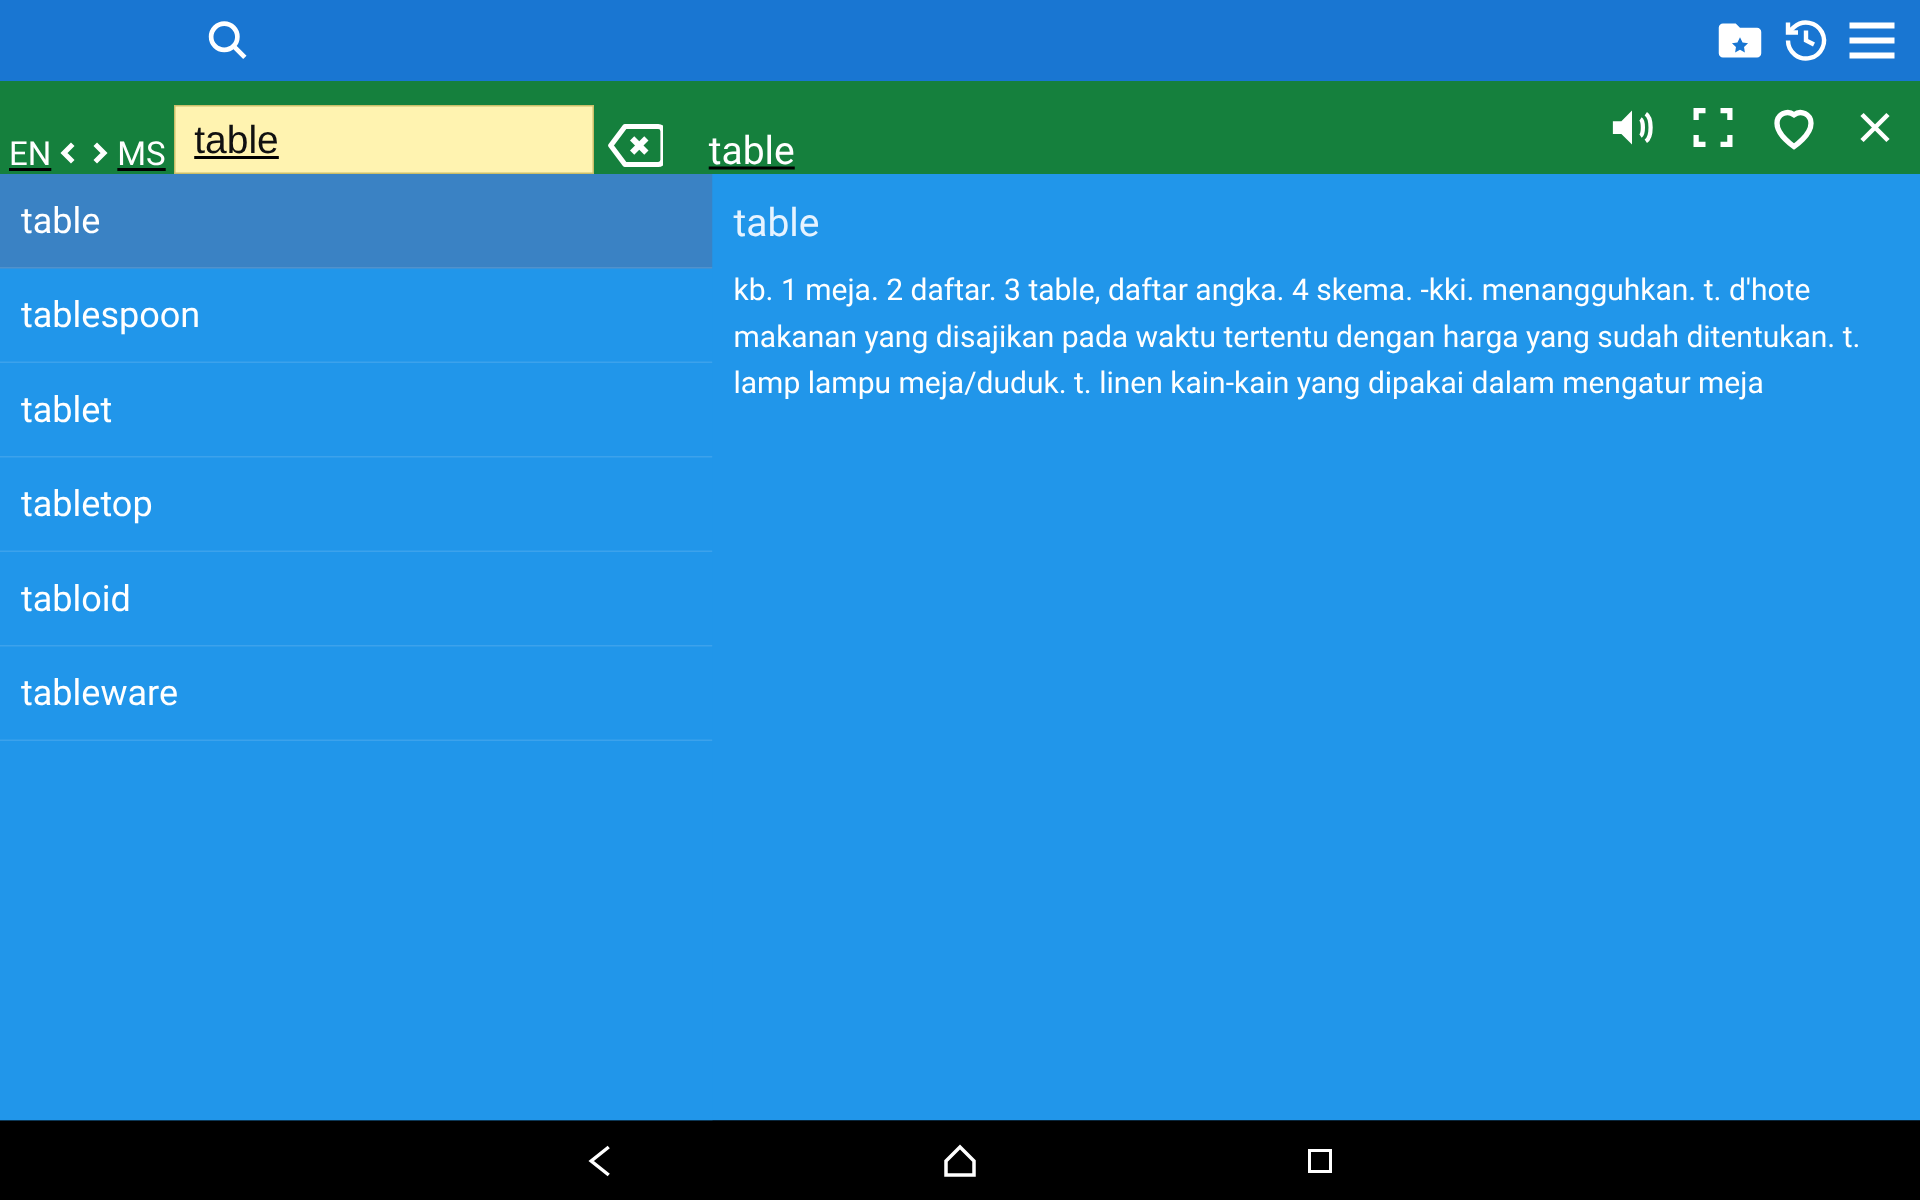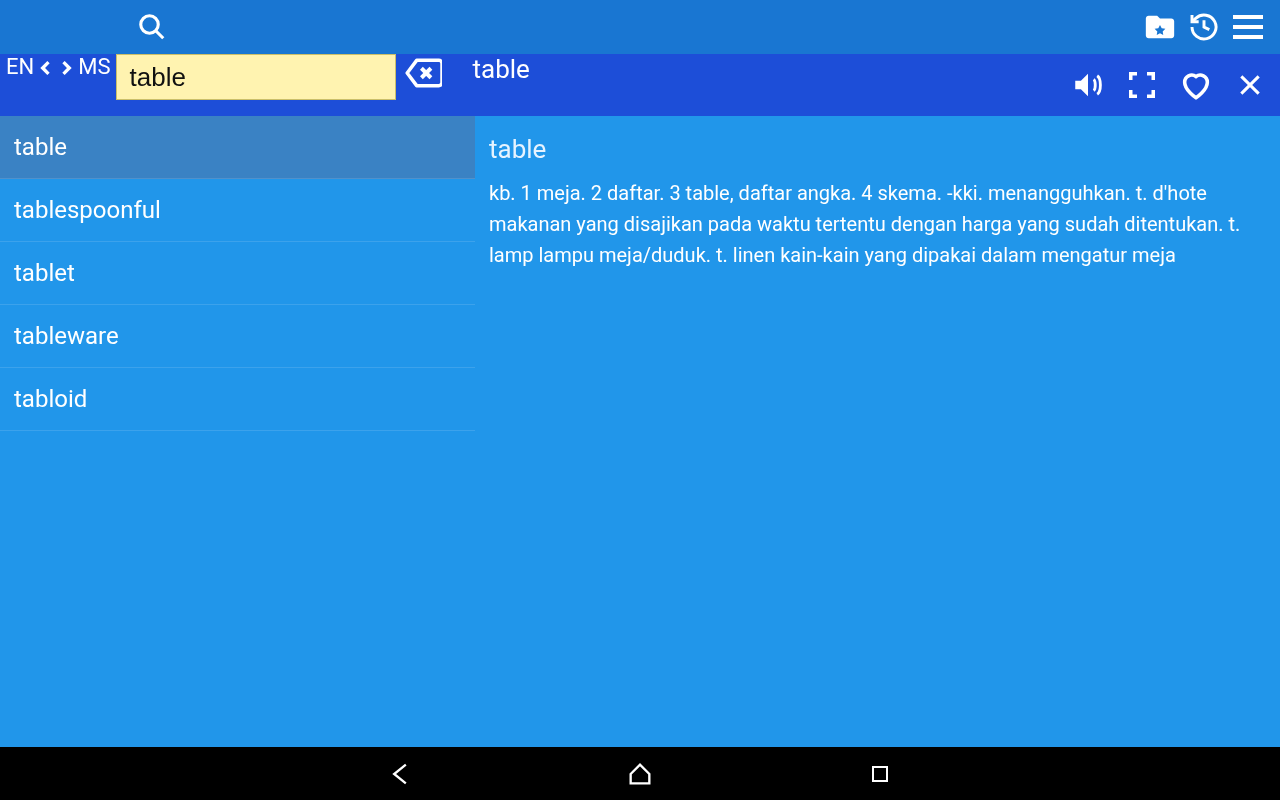--- a/index.html
+++ b/index.html
@@ -14,24 +14,25 @@
     padding: 0 10px;
   }
   .top-bar .search-icon-wrap { margin-left: 120px; }
   .top-bar .spacer { flex: 1; }
   .top-bar .icon-btn { width: 44px; height: 44px; display: flex; align-items: center; justify-content: center; cursor: pointer; }
   .top-bar .hamburger { display: flex; flex-direction: column; justify-content: center; gap: 6px; width: 30px; height: 30px; cursor: pointer; }
   .top-bar .hamburger div { height: 4px; background: #fff; width: 100%; }
 
   .second-bar {
     height: 62px;
-    background: #1d4ed8;
-    display: flex;
-    align-items: flex-start;
+    background: #15803d;
+    display: flex;
+    align-items: flex-end;
     position: relative;
+    text-decoration: underline;
   }
   .lang-from, .lang-to { color: #fff; font-size: 22px; }
   .lang-from { margin-left: 6px; margin-right: 2px; }
   .lang-to { margin-left: 2px; margin-right: 6px; }
   .chev { color: #fff; display: inline-flex; align-items: center; cursor: pointer; }
   .search-input {
     background: #fff3b0;
     border: 1px solid #cbbf6a;
     height: 46px;
     width: 280px;
@@ -160,24 +161,25 @@
         <line x1="4" y1="4" x2="20" y2="20"></line>
           <line x1="20" y1="4" x2="4" y2="20"></line>
       </svg>
     </div>
   </div>
 </div>
 
 <div class="content">
   <div class="word-list" id="word-list">
       <div class="word-item selected">table</div>
-      <div class="word-item">tablespoonful</div>
+      <div class="word-item">tablespoon</div>
       <div class="word-item">tablet</div>
+      <div class="word-item">tabletop</div>
+      <div class="word-item">tabloid</div>
       <div class="word-item">tableware</div>
-      <div class="word-item">tabloid</div>
     </div>
   <div class="definition-pane">
     <div class="def-head">table</div>
     <div class="def-body">kb. 1 meja. 2 daftar. 3 table, daftar angka. 4 skema. -kki. menangguhkan. t. d'hote makanan yang disajikan pada waktu tertentu dengan harga yang sudah ditentukan. t. lamp lampu meja/duduk. t. linen kain-kain yang dipakai dalam mengatur meja</div>
   </div>
 </div>
 
 <div class="nav-bar">
   <div class="nav-btn">
     <svg width="28" height="28" viewBox="0 0 24 24" fill="none" stroke="#fff" stroke-width="2">

